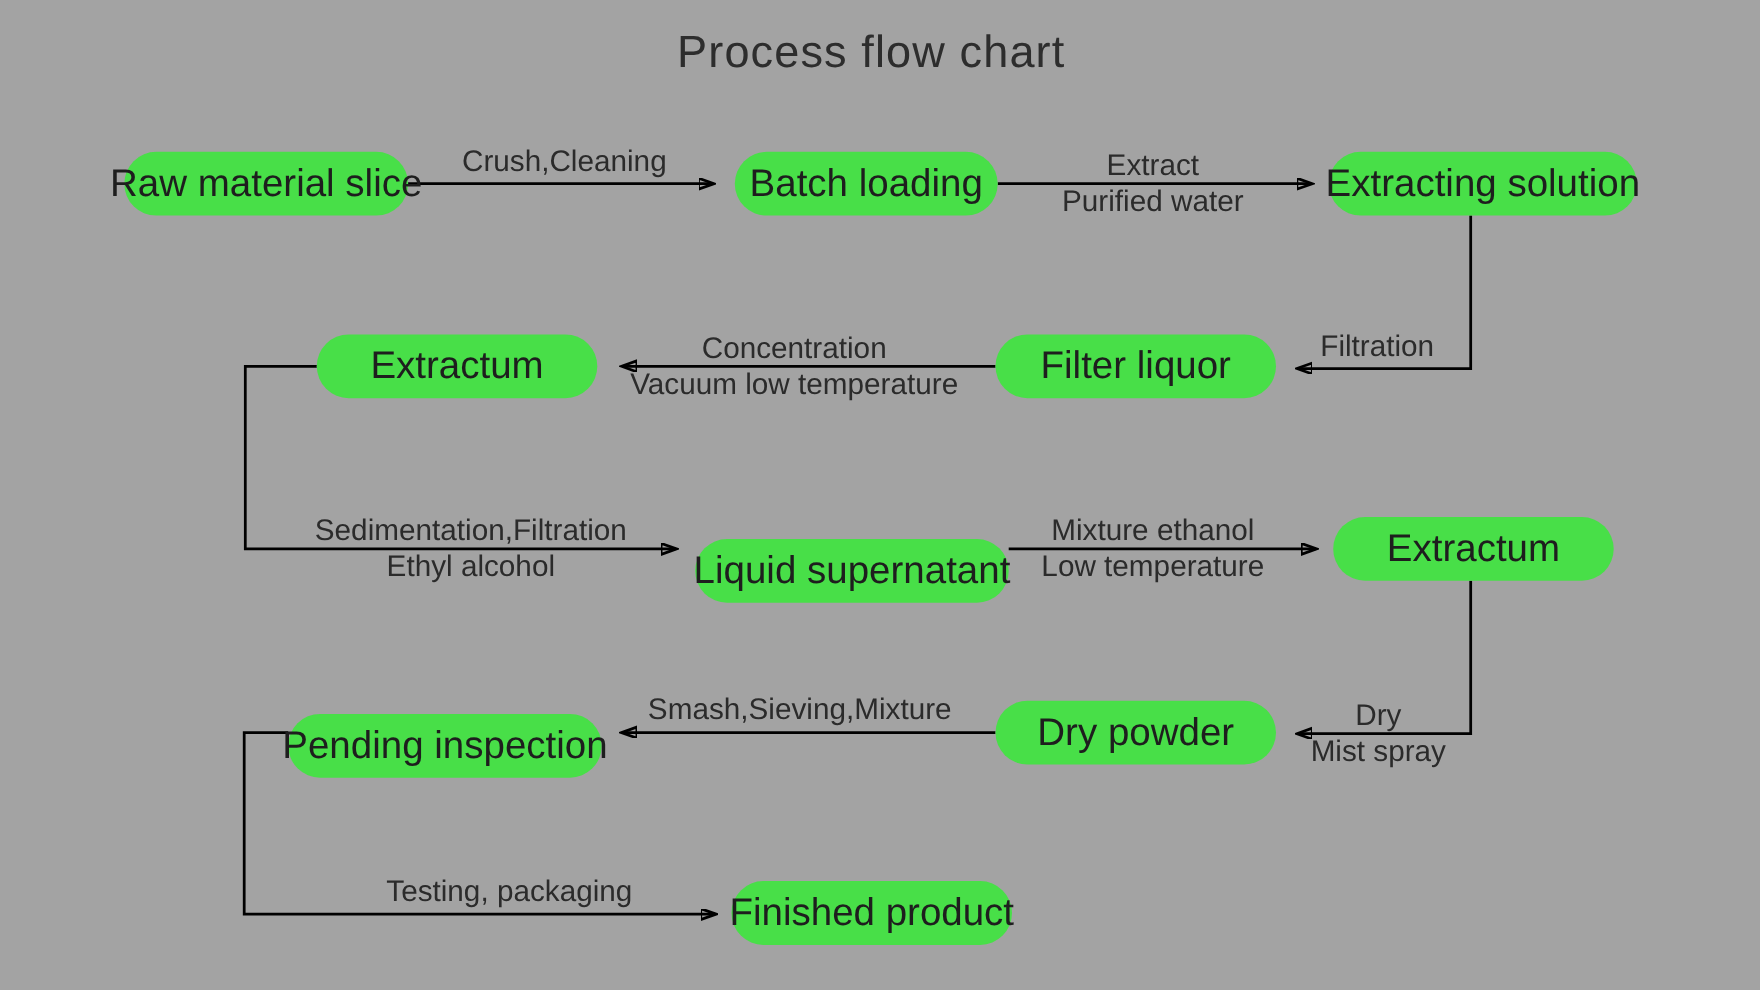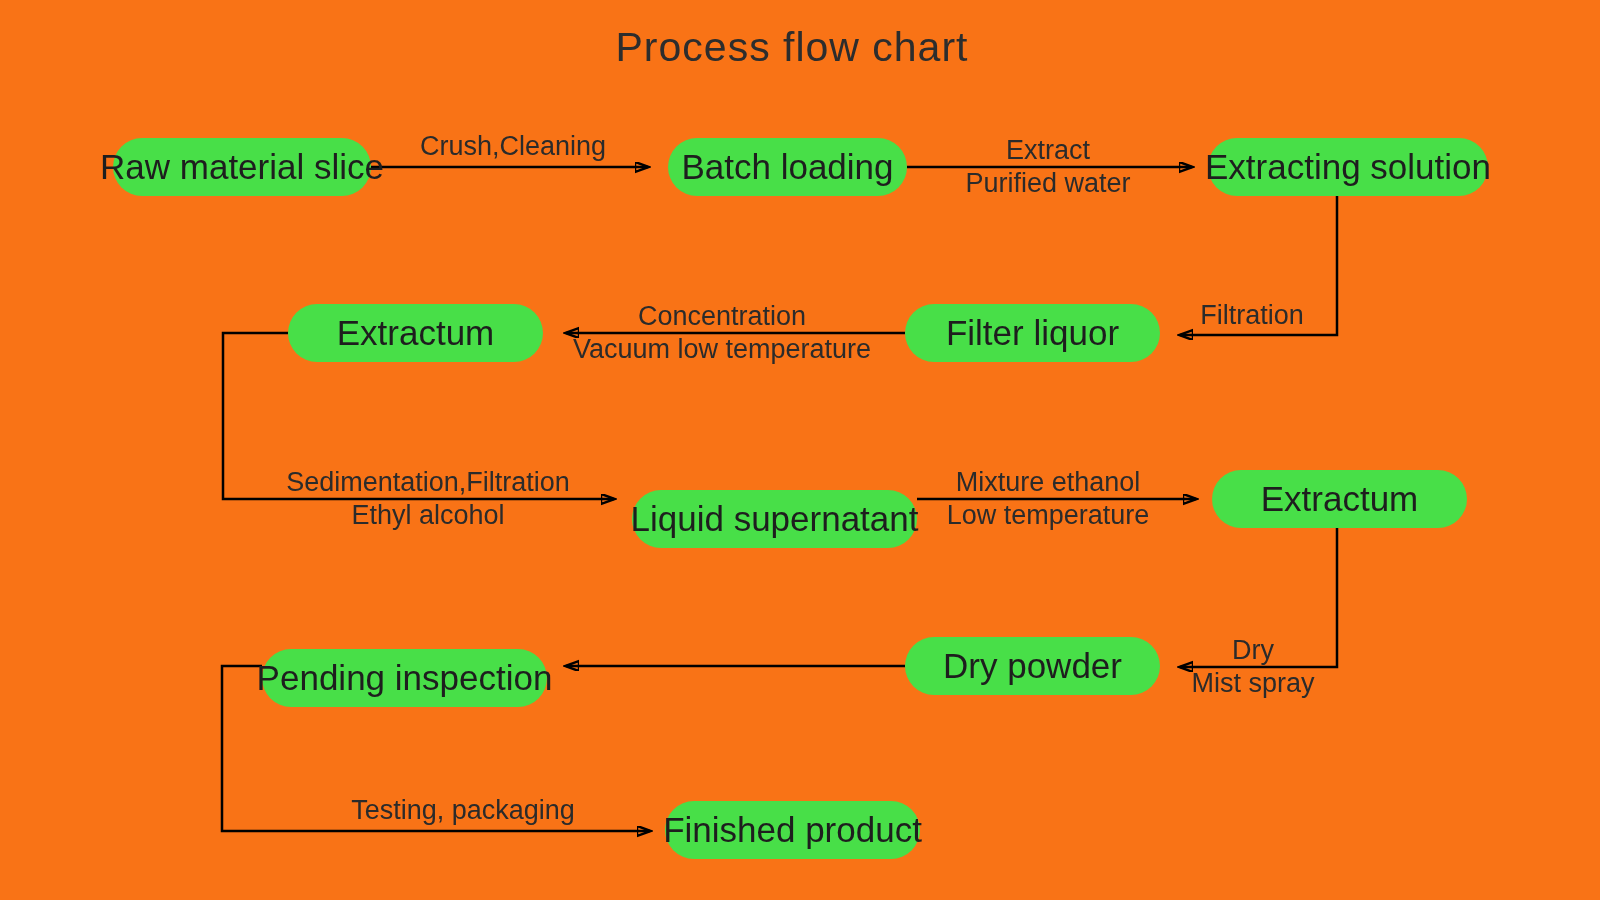--- a/index.html
+++ b/index.html
@@ -51,21 +51,21 @@
   }
   #edges path {
     fill:none;
     stroke:currentColor;
     stroke-width:2.5;
   }
 </style>
 </head>
 <body style="background: rgb(252, 252, 252);">
 
-<div id="canvas" style="--node-fill: #48df48; background: #f97316;">
+<div id="canvas" style="--node-fill: #48df48; background: #a3a3a3;">
 
   <div class="title">Process flow chart</div>
 
   <svg id="edges" width="1600" height="900" viewBox="0 0 1600 900" style="color: rgb(0, 0, 0);">
     <defs>
       <marker id="arrow" markerUnits="userSpaceOnUse" markerWidth="16" markerHeight="12" refX="13" refY="5" orient="auto">
         <path d="M0,0 L14,5 L0,10 Z" fill="currentColor" stroke="none"></path>
       </marker>
     </defs>
     <path d="M371,167 H648" marker-end="url(#arrow)"></path>
@@ -116,18 +116,21 @@
   <div class="elabel" style="left: 1048px; top: 466px; color: rgb(43, 43, 43);">
     <div>Mixture ethanol</div>
     <div>Low temperature</div>
   </div>
 
   <div class="elabel" style="left: 1253px; top: 634px; color: rgb(43, 43, 43);">
     <div>Dry</div>
     <div>Mist spray</div>
   </div>
 
+  <div class="elabel" style="left: 727px; top: 629px; color: rgb(43, 43, 43);">
+    <span>Smash,Sieving,Mixture</span>
+  </div>
 
   <div class="elabel" style="left: 463px; top: 794px; color: rgb(43, 43, 43);">
     <span>Testing, packaging</span>
   </div>
 
 </div>
 
 </body></html>

